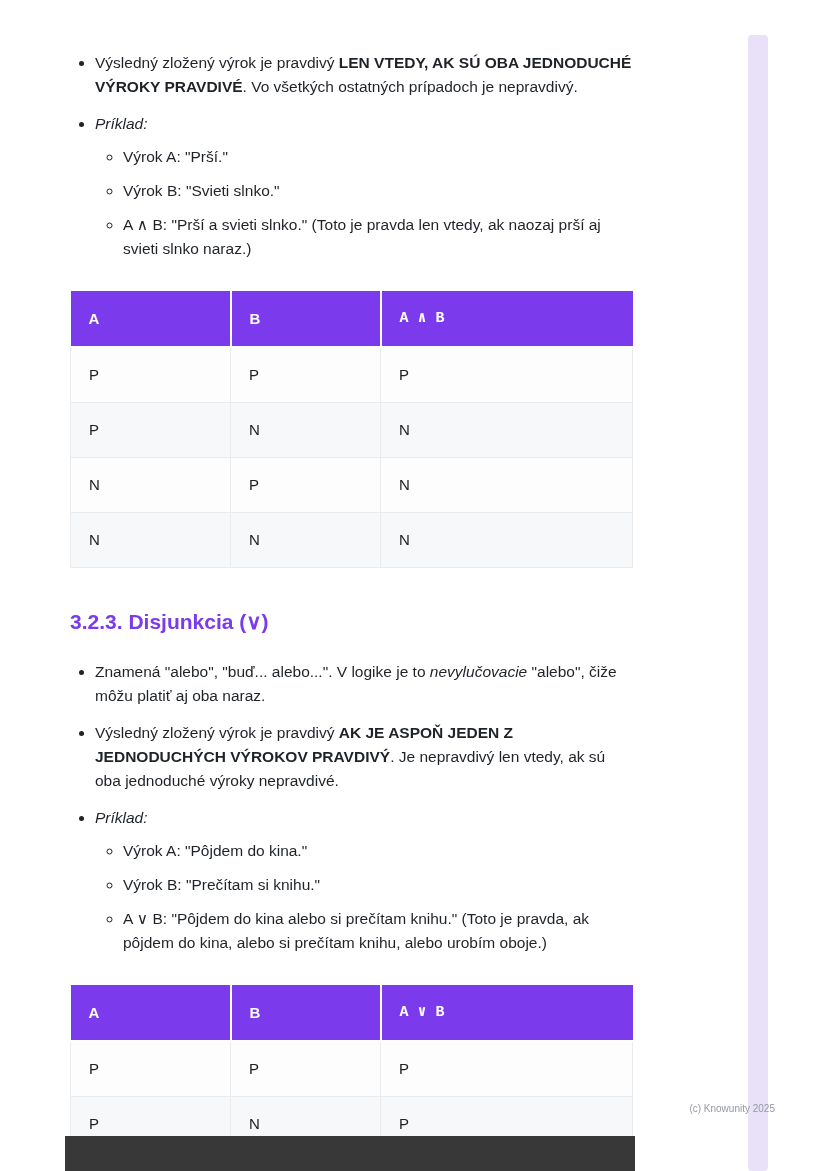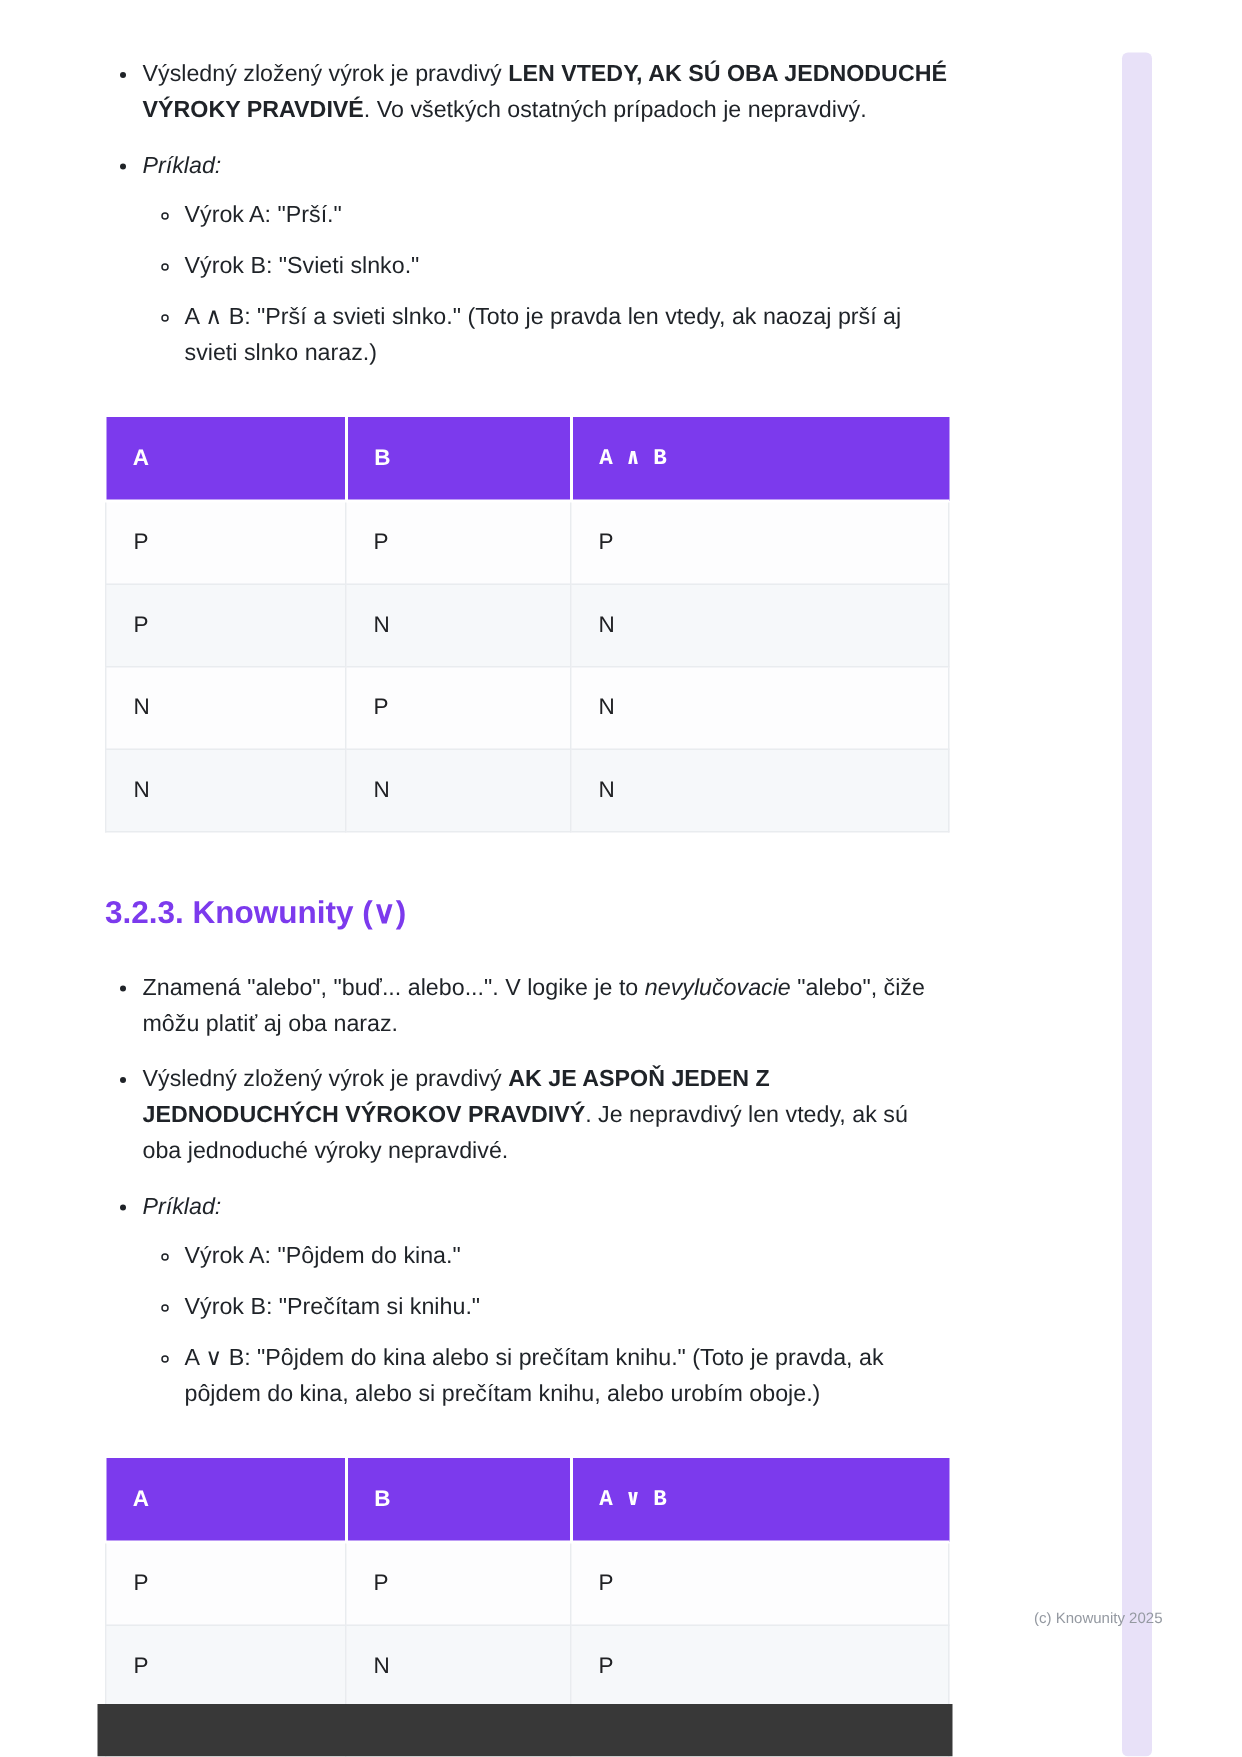--- a/index.html
+++ b/index.html
@@ -13,21 +13,21 @@
   }
   .content {
     position: absolute;
     left: 70px;
     top: 0;
     width: 563px;
     padding-top: 38px;
     font-size: 15.5px;
     line-height: 1.55;
   }
-  ul.l1 { list-style: disc; padding-left: 25px; }
+  ul.l1 { list-style: disc; padding-left: 25px; margin-top: 13px; }
   ul.l1 > li { margin-bottom: 13px; }
   ul.l2 { list-style: circle; padding-left: 28px; margin-top: 9px; }
   ul.l2 > li { margin-bottom: 10px; }
 
   .truth-table {
     border-collapse: collapse;
     width: 100%;
     margin-top: 30px;
     table-layout: fixed;
   }
@@ -68,21 +68,21 @@
     right: 60px;
     top: 35px;
     bottom: 0;
     width: 20px;
     border-radius: 4px;
     background: var(--scroll-strip, #e8e1f8);
   }
   .footer-note {
     position: absolute;
     right: 53px;
-    top: 1074px;
+    top: 1103px;
     font-size: 10px;
     color: #9499a1;
     z-index: 3;
   }
   .bottom-band {
     position: absolute;
     left: 65px;
     top: 1136px;
     width: 570px;
     height: 35px;
@@ -140,21 +140,21 @@
         <td>N</td>
       </tr>
       <tr>
         <td>N</td>
         <td>N</td>
         <td>N</td>
       </tr>
     </tbody>
   </table>
 
-  <h3 class="section-heading">3.2.3. Knowunity (∨)</h3>
+  <h3 class="section-heading">3.2.3. Disjunkcia (∨)</h3>
 
   <ul class="l1">
     <li>
       <span><span>Znamená "alebo", "buď... alebo...". V logike je to </span><span style="font-style: italic;">nevylučovacie</span><span> "alebo", čiže môžu platiť aj oba naraz.</span></span>
     </li>
     <li>
       <span><span>Výsledný zložený výrok je pravdivý </span><span style="font-weight: 700;">AK JE ASPOŇ JEDEN Z JEDNODUCHÝCH VÝROKOV PRAVDIVÝ</span><span>. Je nepravdivý len vtedy, ak sú oba jednoduché výroky nepravdivé.</span></span>
     </li>
     <li>
       <span><span style="font-style: italic;">Príklad:</span></span>

